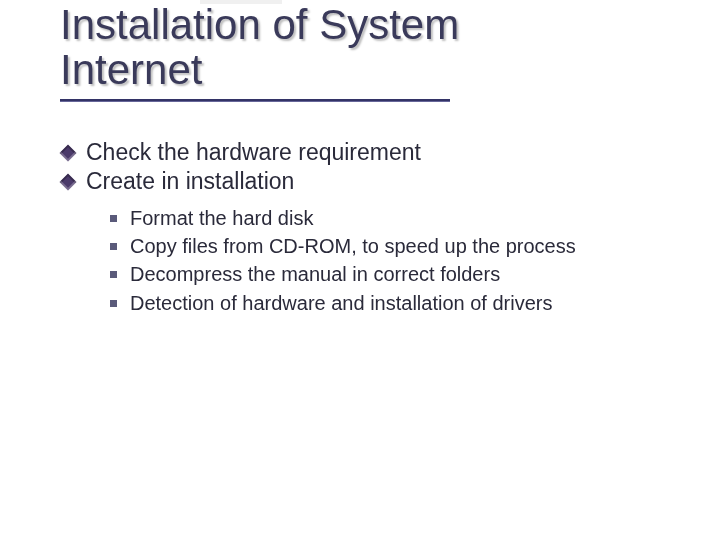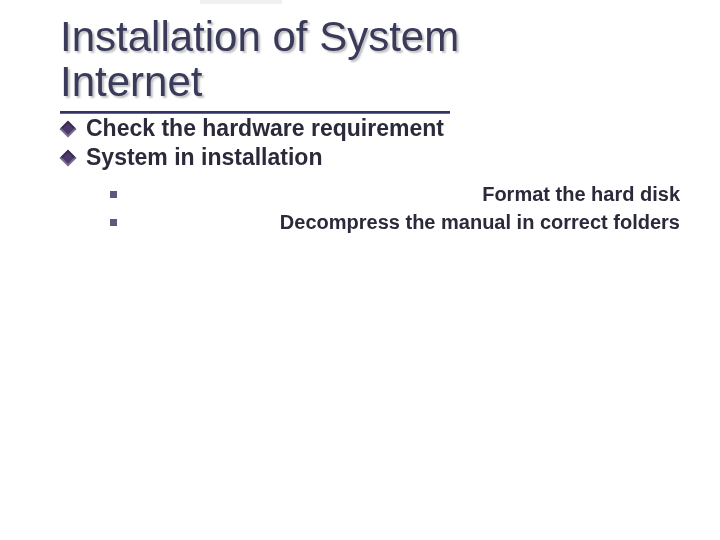--- a/index.html
+++ b/index.html
@@ -10,41 +10,41 @@
     background: #ffffff;
     font-family: Verdana, Geneva, sans-serif;
     color: #2a2a3a;
     overflow: hidden;
   }
   .slide {
     position: relative;
     width: 720px;
     height: 540px;
     box-sizing: border-box;
-    padding: 12px 40px 0 60px;
+    padding: 0 40px 0 60px;
   }
   .title-block {
     padding-top: 2px;
   }
   .title {
     font-size: 42px;
     line-height: 1.08;
     color: #3a3a5a;
     text-shadow: 2px 2px 2px rgba(0,0,0,0.25);
     font-weight: 400;
     margin: 0;
   }
   .title-underline {
     margin-top: 6px;
     height: 3px;
     width: 390px;
     background: linear-gradient(to bottom, #333366 0%, #333366 60%, #666699 60%, #666699 100%);
   }
   .content {
-    font-weight: bold;
+    margin-top: 36px;
   }
   ul.level1 {
     list-style: none;
     margin: 0;
     padding: 0;
   }
   ul.level1 > li {
     position: relative;
     padding-left: 26px;
     font-size: 23px;
@@ -60,21 +60,20 @@
     width: 12px;
     height: 12px;
     background: #4b3a6a;
     transform: rotate(45deg);
     box-shadow: inset -2px -2px 0 0 rgba(255,255,255,0.25), inset 2px 2px 0 0 rgba(0,0,0,0.25);
   }
   ul.level2 {
     list-style: none;
     margin: 8px 0 0 0;
     padding: 0 0 0 22px;
-    text-align: right;
   }
   ul.level2 > li {
     position: relative;
     padding-left: 22px;
     font-size: 20px;
     line-height: 1.32;
     color: #2a2a3a;
     margin-bottom: 2px;
   }
   ul.level2 > li::before {
@@ -108,25 +107,31 @@
     </h1>
     <div class="title-underline"></div>
   </div>
 
   <div class="content">
     <ul class="level1">
       <li>
         <span>Check the hardware requirement</span>
       </li>
       <li>
-        <span>System in installation</span>
+        <span>Create in installation</span>
         <ul class="level2">
           <li>
             <span>Format the hard disk</span>
           </li>
           <li>
+            <span>Copy files from CD-ROM, to speed up the process</span>
+          </li>
+          <li>
             <span>Decompress the manual in correct folders</span>
+          </li>
+          <li>
+            <span>Detection of hardware and installation of drivers</span>
           </li>
         </ul>
       </li>
     </ul>
   </div>
 </div>
 
 </body></html>

